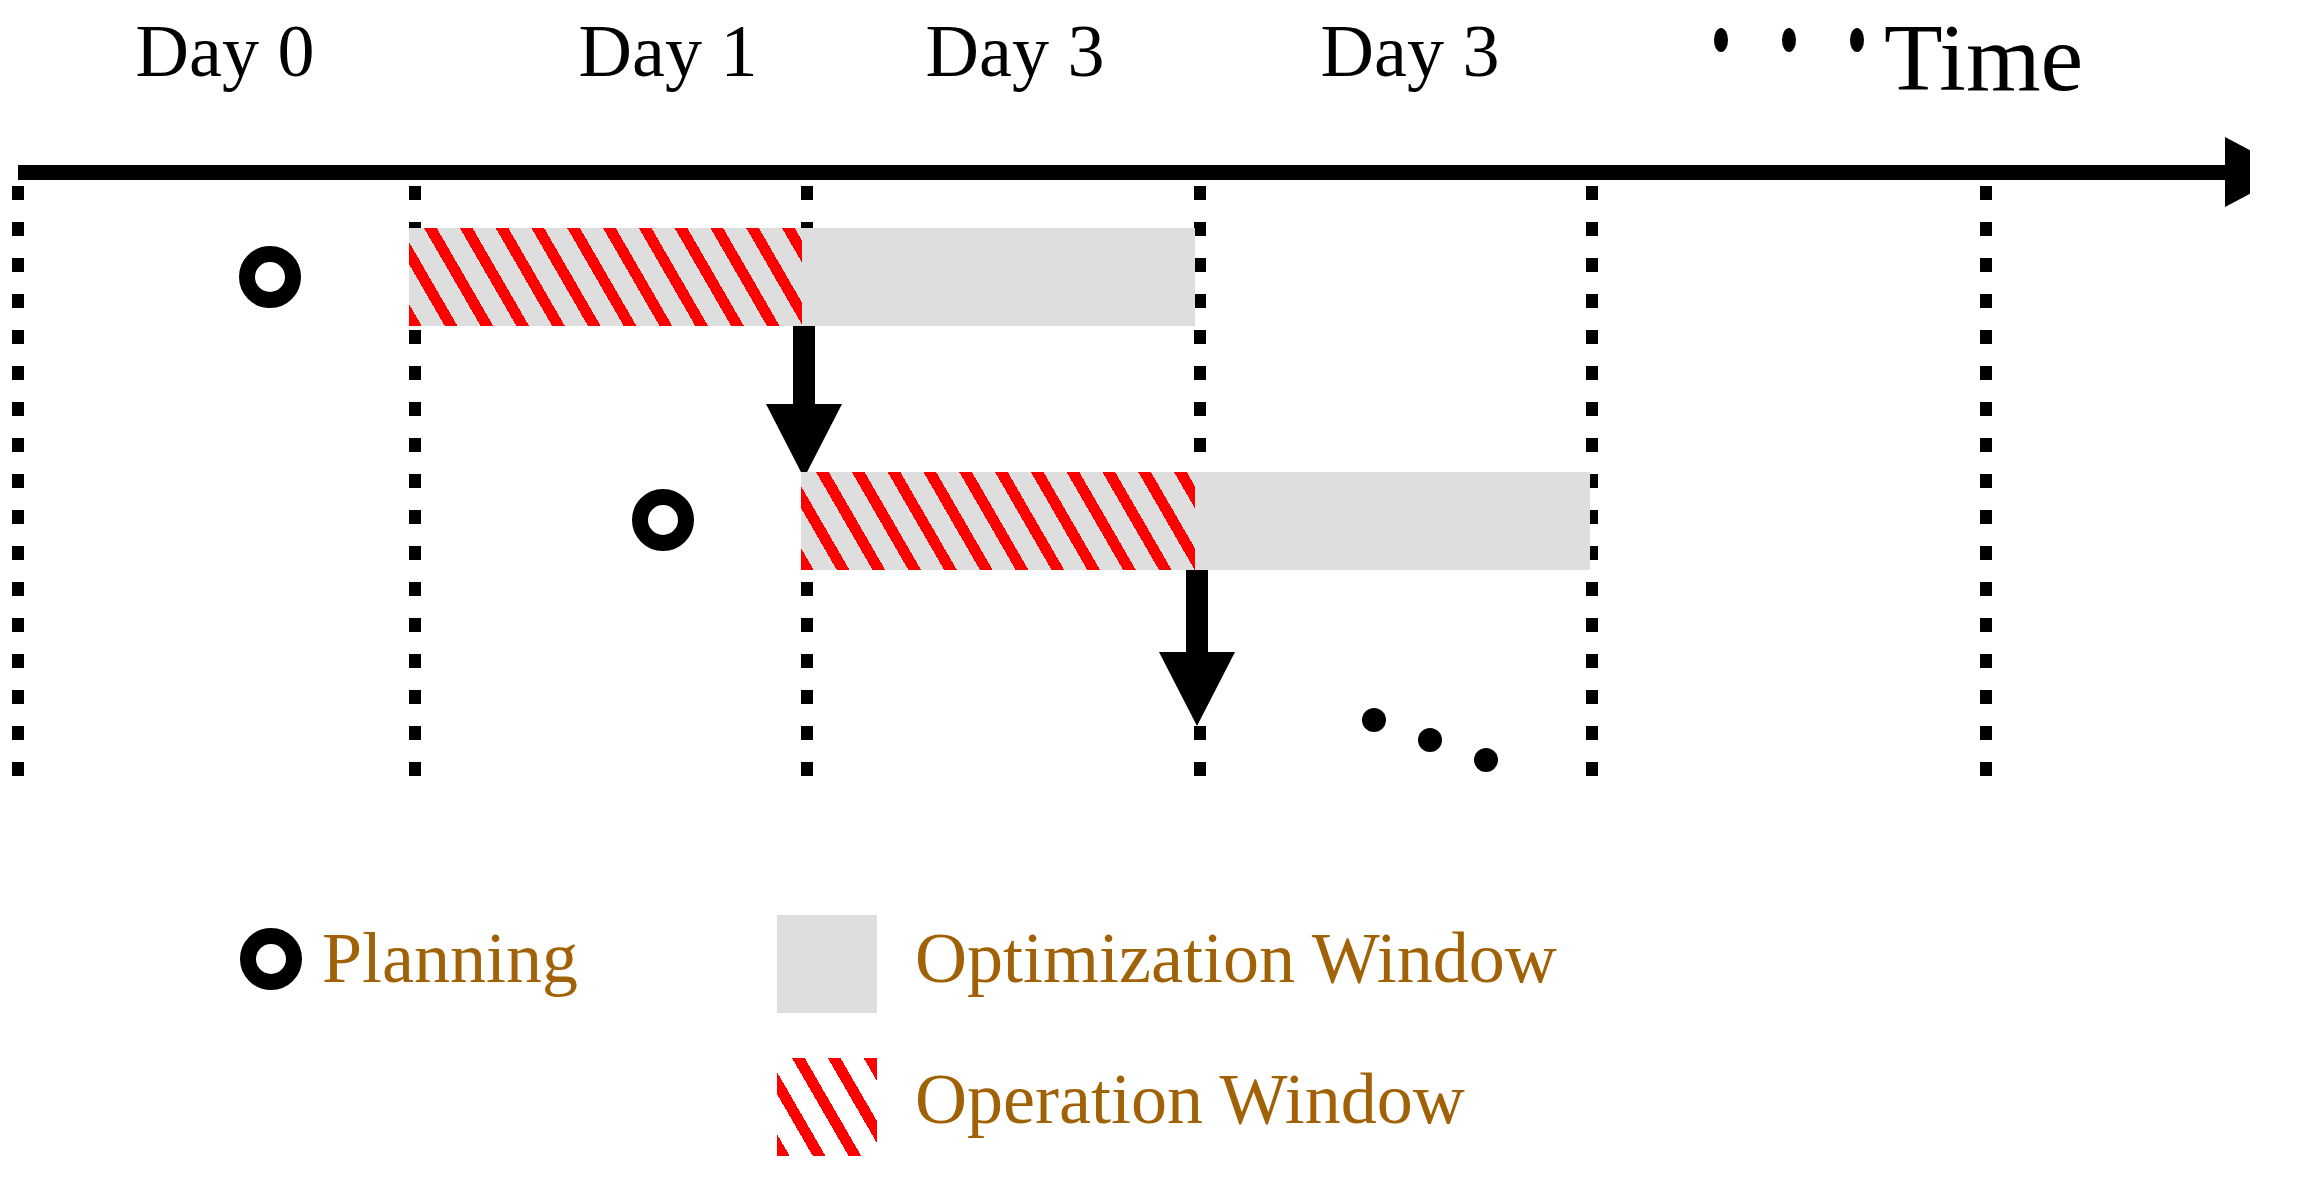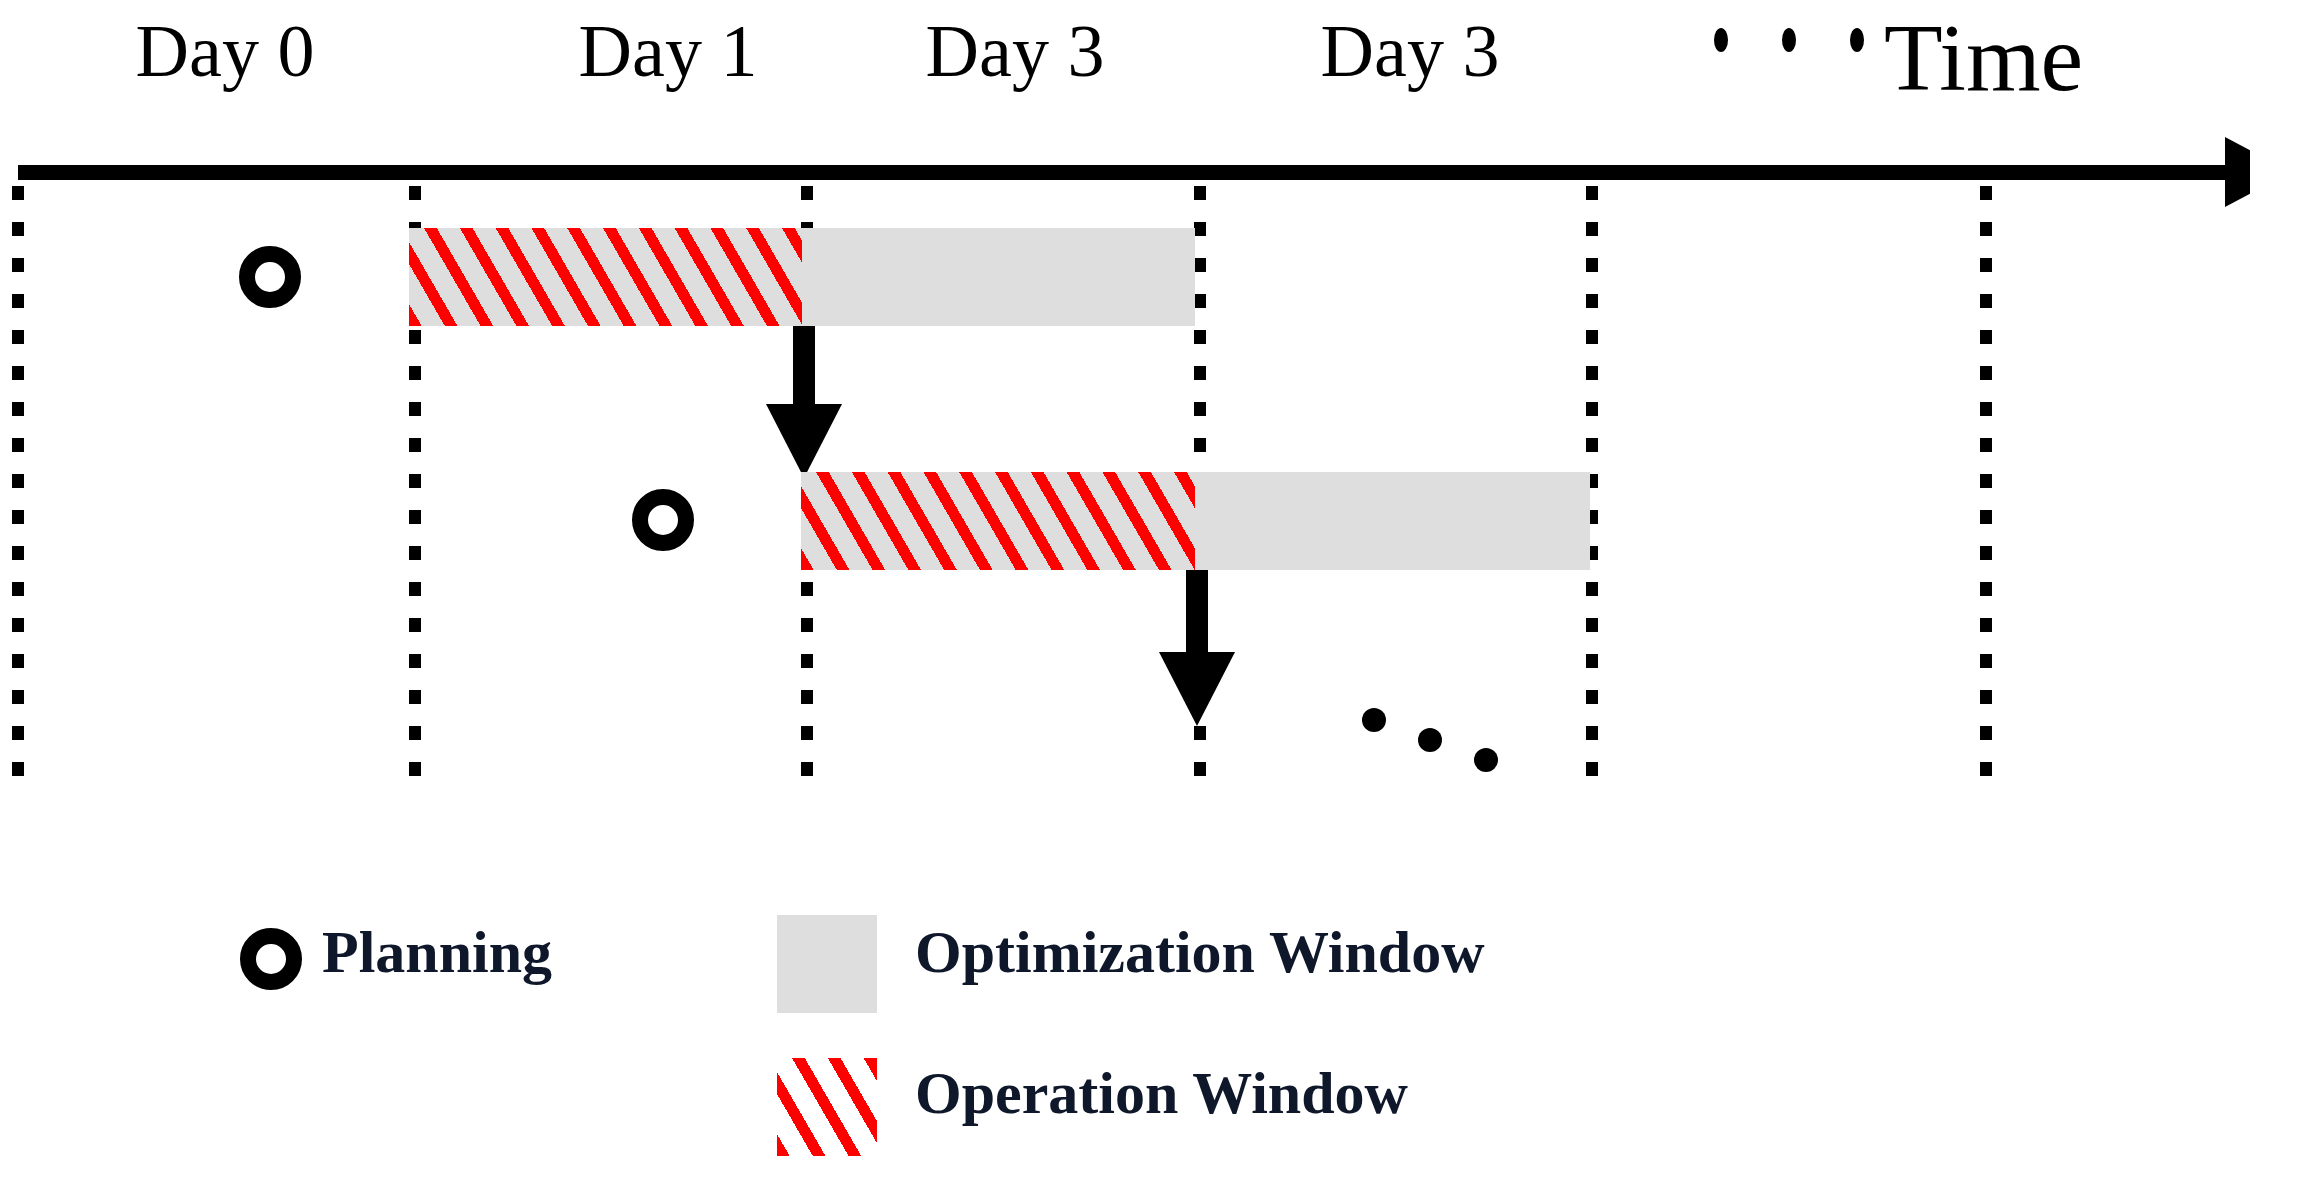--- a/index.html
+++ b/index.html
@@ -90,25 +90,24 @@
   .annot{
     position:absolute;
     font-size:74px;
     color:#000;
     white-space:nowrap;
     line-height:1;
   }
 
   .legend-text{
     position:absolute;
-    font-size:60px;
-    color:#0f172a;
+    font-size:72px;
+    color:#a16207;
     white-space:nowrap;
     line-height:1;
-    font-weight:bold;
   }
 </style>
 </head>
 <body>
 
 <div id="stage">
 
   <div class="daylabel" style="left:225px;top:14px;">Day 0</div>
   <div class="daylabel" style="left:620px;top:14px;margin-left:48px;">Day 1</div>
   <div class="daylabel" style="left:1015px;top:14px;">Day 3</div>

